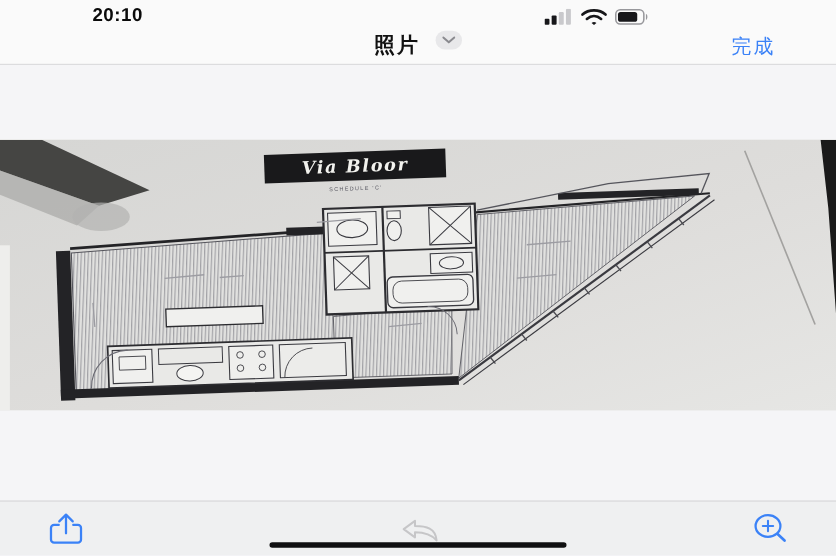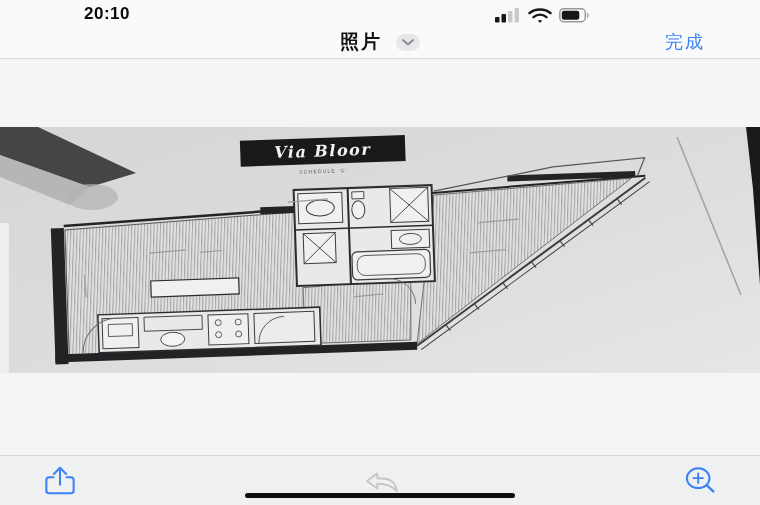--- a/index.html
+++ b/index.html
@@ -22,21 +22,21 @@
     position:absolute;left:84px;top:4px;
     font-size:17px;font-weight:bold;color:#0a0a0a;letter-spacing:.5px;
   }
   .status-icons{
     position:absolute;right:58px;top:6px;height:18px;
     display:flex;align-items:center;gap:7px;
   }
   .nav-row{position:absolute;top:28px;left:0;width:760px;height:30px;}
   .title-group{
     position:absolute;left:50%;top:0;transform:translateX(-50%);
-    display:flex;align-items:center;gap:14px;height:28px;
+    display:flex;align-items:flex-start;gap:14px;height:28px;
   }
   .nav-title{font-size:19px;font-weight:600;color:#111;letter-spacing:2px;}
   .chevron-pill{
     width:24px;height:17px;border-radius:9px;background:#e8e8ea;
     display:flex;align-items:center;justify-content:center;cursor:pointer;
   }
   .done-btn{
     position:absolute;right:55px;top:2px;
     font-size:18px;color:#3b82f7;letter-spacing:2px;cursor:pointer;
     background:none;border:none;padding:0;font-family:Liberation Sans, sans-serif;

